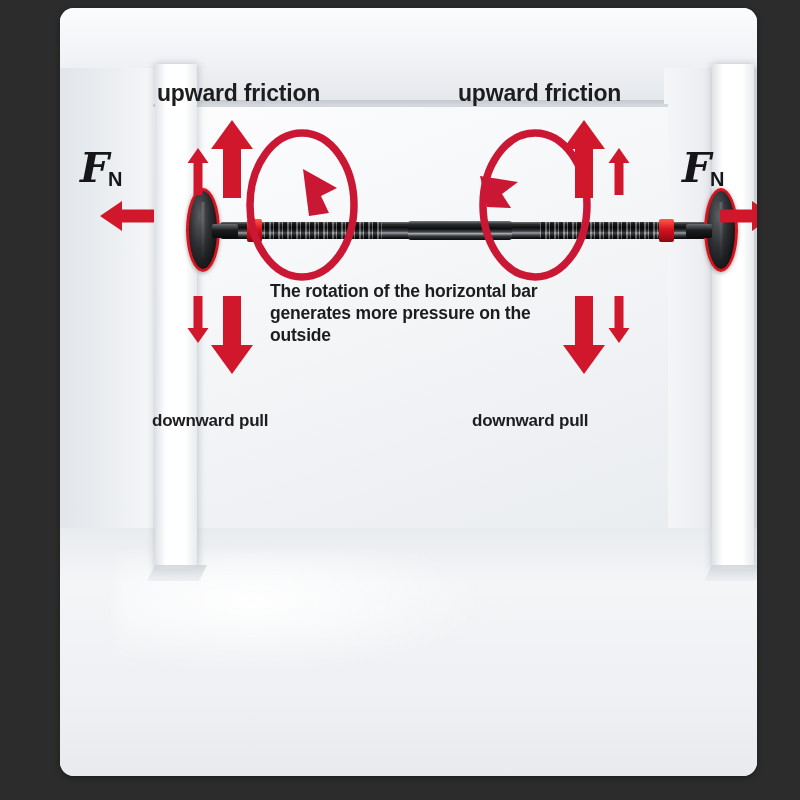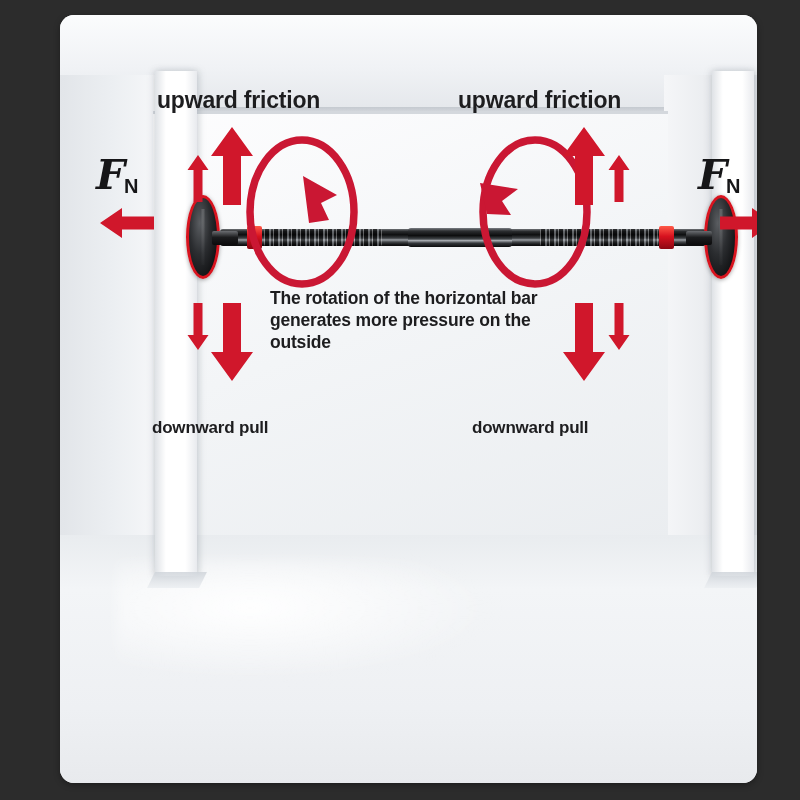--- a/index.html
+++ b/index.html
@@ -16,21 +16,21 @@
     position: relative;
     width: 800px;
     height: 800px;
     background: #2c2c2c;
   }
 
   
   .photo-card {
     position: absolute;
     left: 60px;
-    top: 15px;
+    top: 8px;
     width: 697px;
     height: 768px;
     border-radius: 14px;
     overflow: hidden;
     background: #f2f4f6;
     box-shadow: 0 2px 6px rgba(0,0,0,.35);
   }
 
   
   .ceiling {
@@ -218,21 +218,20 @@
     font-weight: bold;
   }
   .fn {
     position: absolute;
     color: #161618;
     font-family: "DejaVu Serif", serif;
     font-style: italic;
     font-weight: bold;
     font-size: 41px;
     line-height: 1;
-    margin-left: 16px;
   }
   .fn sub {
     font-family: "Liberation Sans", sans-serif;
     font-style: normal;
     font-size: 20px;
     vertical-align: baseline;
     position: relative;
     top: 4px;
     left: -1px;
     font-weight: bold;

